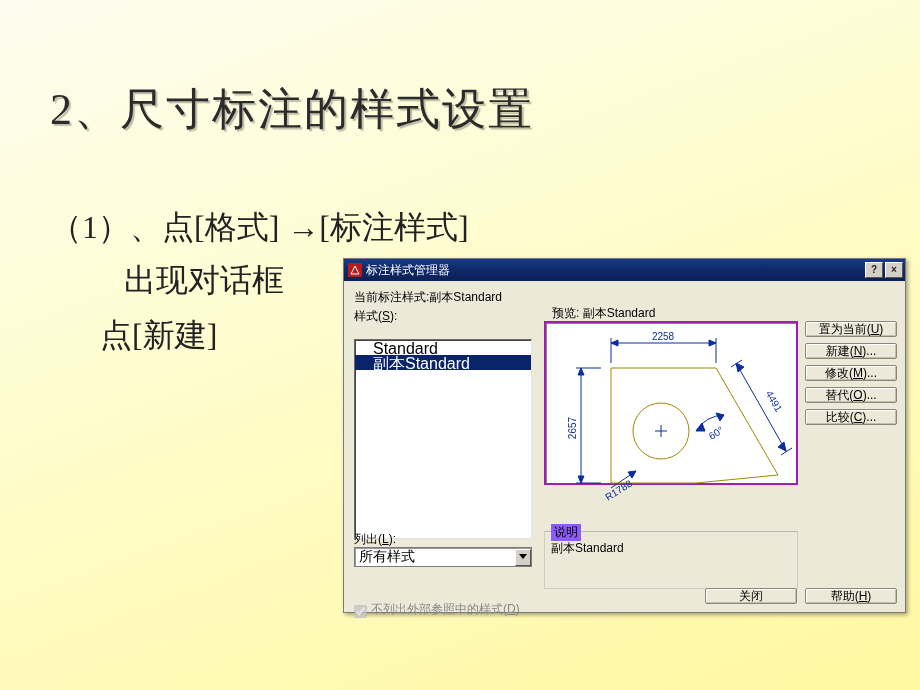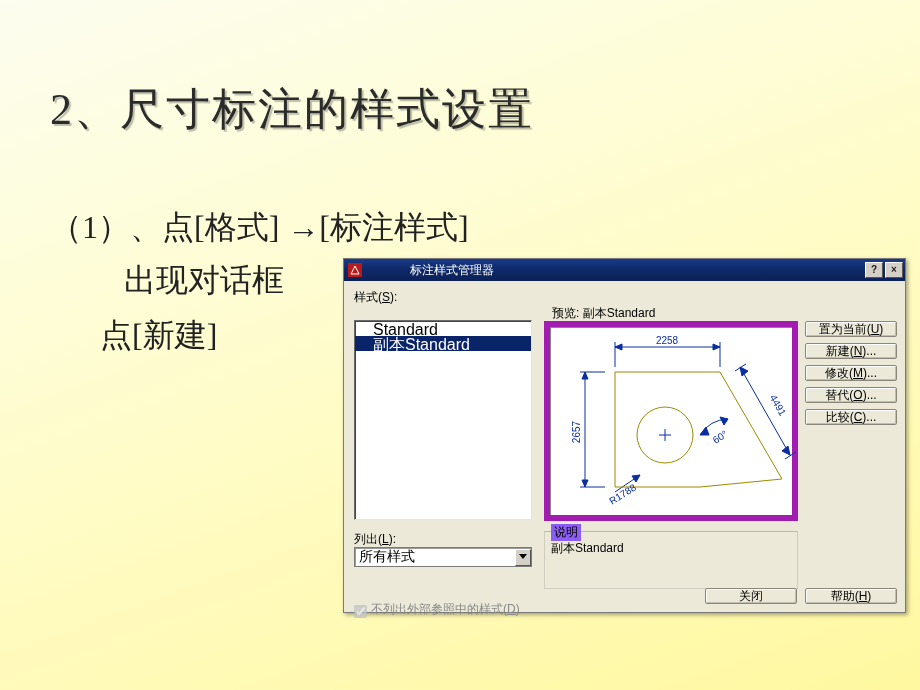--- a/index.html
+++ b/index.html
@@ -42,21 +42,20 @@
     font-family: "SimSun", "Tahoma", sans-serif;
     font-size: 12px;
   }
   .titlebar {
     height: 22px;
     background: linear-gradient(to bottom, #1a3b8b 0%, #0f2a6a 45%, #0b2058 100%);
     color: #fff;
     display: flex;
     align-items: center;
     padding: 0 2px 0 4px;
-    gap: 44px;
   }
   .titlebar .app-icon {
     width: 14px; height: 14px;
     background: #b81b1b;
     margin-right: 4px;
     display:flex;align-items:center;justify-content:center;
   }
   .titlebar .app-icon svg { display:block; }
   .titlebar .title-text { flex: 1; font-size: 12px; }
   .win-btns { display: flex; gap: 2px; }
@@ -113,23 +112,23 @@
     border-right-color:#555; border-bottom-color:#555;
     display:flex;align-items:center;justify-content:center;
   }
   .check-row { position: absolute; top: 290px; left: 10px; display:flex; align-items:flex-end; color:#888;margin-top:30px;}
   .check-row input { margin: 0 4px 0 0;}
 
   .preview-label { position: absolute; top: 24px; left: 208px;}
   .preview {
     position: absolute;
     top: 40px; left: 200px;
-    width: 254px; height: 200px;
+    width: 254px; height: 164px;
     background: #fff;
-    border: 6px solid #a21caf;
+    border: 2px solid #a21caf;
     box-shadow: inset 1px 1px 0 #888;
   }
 
   .desc-box {
     position: absolute;
     top: 250px; left: 200px;
     width: 254px; height: 58px;
     border: 1px solid #d0ccc0;
     border-top-color:#bcb8ac;
     background: #ece9d8;
@@ -185,20 +184,21 @@
     <div class="title-text">标注样式管理器</div>
     <div class="win-btns">
       <div class="win-btn">?</div>
       <div class="win-btn">×</div>
     </div>
   </div>
 
   <div class="content">
 
     <div class="left-col">
+      <div class="lbl current-style">当前标注样式:副本Standard</div>
       <div class="lbl styles-label">样式(<span class="u">S</span>):</div>
       <div class="listbox">
         <div class="item">Standard</div>
         <div class="item sel">副本Standard</div>
       </div>
     </div>
 
     <div class="lbl listout-label">列出(<span class="u">L</span>):</div>
     <div class="dropdown">
       <div class="dd-text">所有样式</div>

